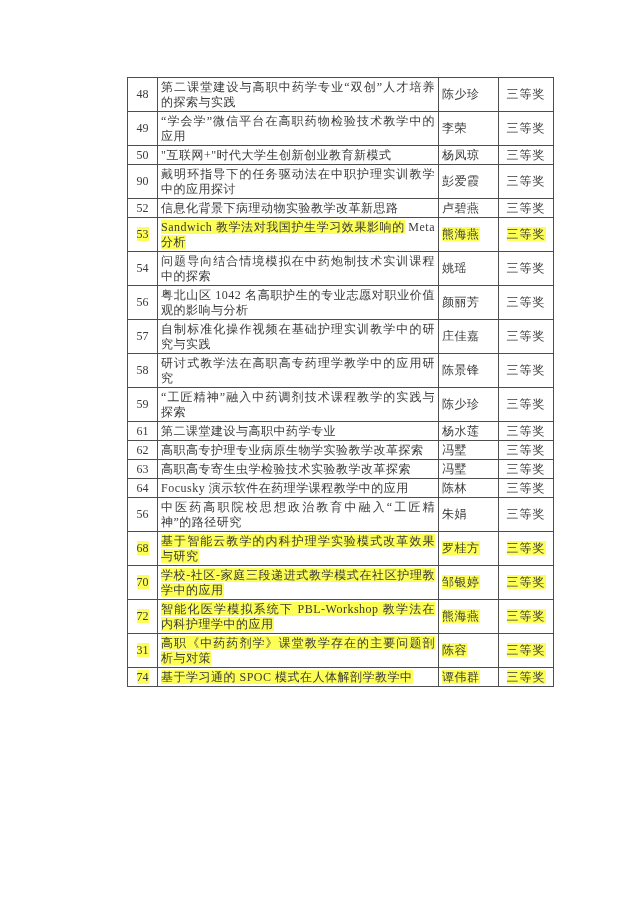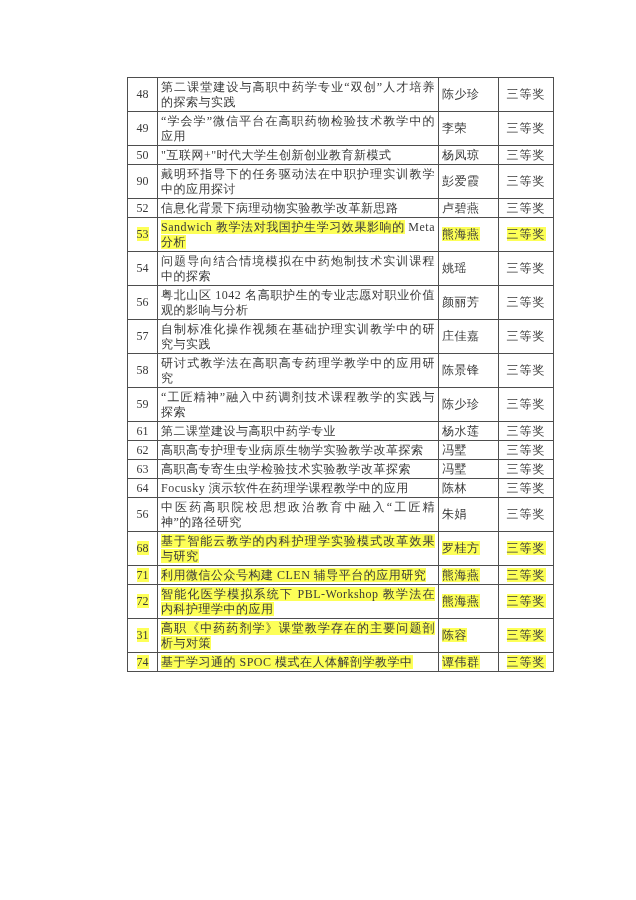--- a/index.html
+++ b/index.html
@@ -155,23 +155,23 @@
           <td class="c-name"><span>朱娟</span></td>
           <td class="c-award"><span>三等奖</span></td>
         </tr>
         <tr>
           <td class="c-no"><span class="hl">68</span></td>
           <td class="c-title"><span class="hl">基于智能云教学的内科护理学实验模式改革效果与研究</span></td>
           <td class="c-name"><span class="hl">罗桂方</span></td>
           <td class="c-award"><span class="hl">三等奖</span></td>
         </tr>
         <tr>
-          <td class="c-no"><span class="hl">71</span></td>
-          <td class="c-title"><span class="hl">利用微信公众号构建 CLEN 辅导平台的应用研究</span></td>
-          <td class="c-name"><span class="hl">熊海燕</span></td>
+          <td class="c-no"><span class="hl">70</span></td>
+          <td class="c-title"><span class="hl">学校-社区-家庭三段递进式教学模式在社区护理教学中的应用</span></td>
+          <td class="c-name"><span class="hl">邹银婷</span></td>
           <td class="c-award"><span class="hl">三等奖</span></td>
         </tr>
         <tr>
           <td class="c-no"><span class="hl">72</span></td>
           <td class="c-title"><span class="hl">智能化医学模拟系统下 PBL-Workshop 教学法在内科护理学中的应用</span></td>
           <td class="c-name"><span class="hl">熊海燕</span></td>
           <td class="c-award"><span class="hl">三等奖</span></td>
         </tr>
         <tr>
           <td class="c-no"><span class="hl">31</span></td>

